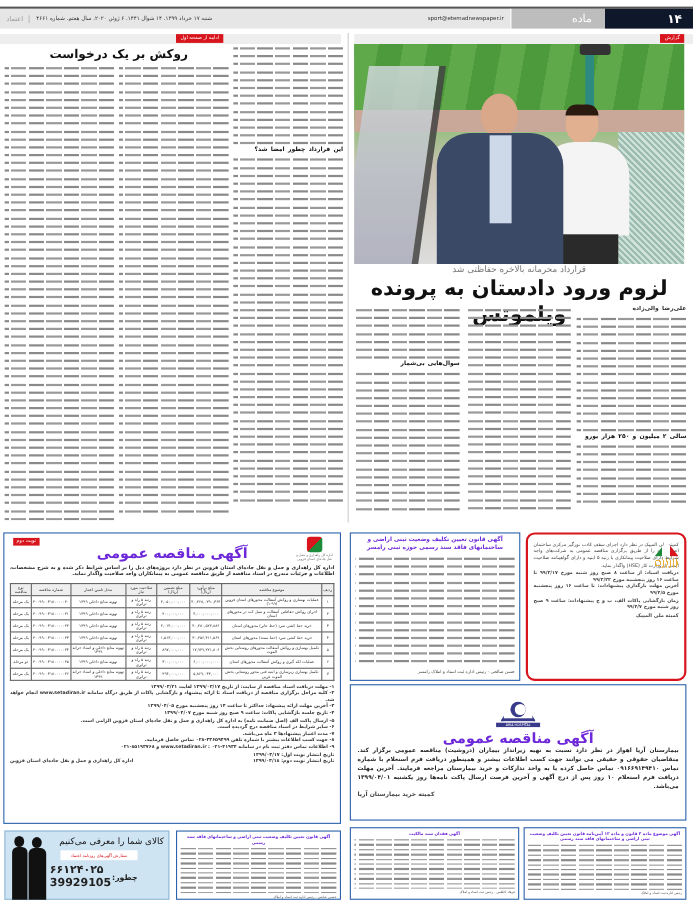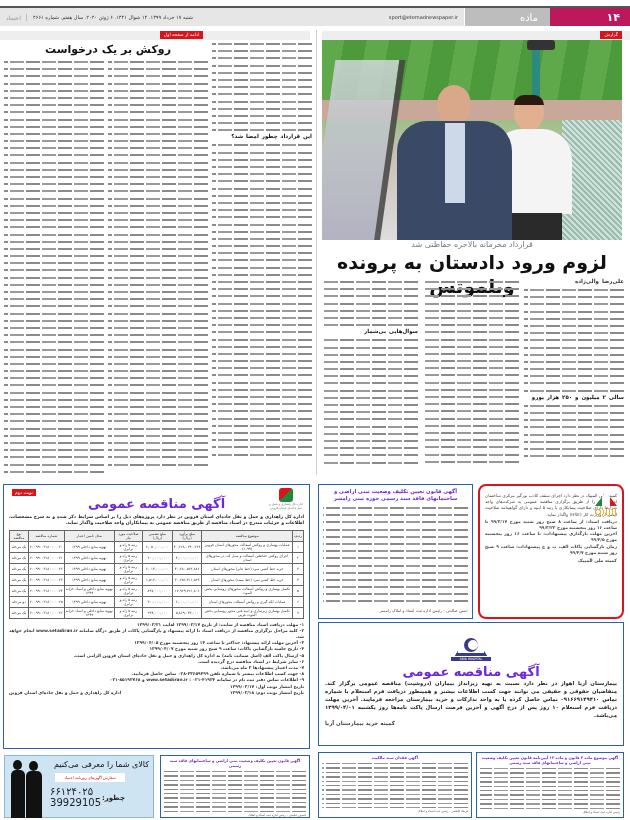--- a/index.html
+++ b/index.html
@@ -1,20 +1,20 @@
 <!DOCTYPE html>
 <html><head>
 <meta charset="utf-8">
 <style>
 *{box-sizing:border-box;margin:0;padding:0}
 body{width:630px;height:820px;background:#fff;font-family:"DejaVu Sans",sans-serif;overflow:hidden;position:relative;direction:rtl}
 .header{position:absolute;top:6px;left:0;width:630px;height:20px;border-top:2px solid #555;display:flex;direction:ltr}
 .h-meta{flex:0 0 340px;background:#e6e6e6;font-size:5px;color:#333;display:flex;align-items:center;padding:0 6px;gap:6px}
 .sec-title{flex:0 0 85px;background:#bdbdbd;color:#fff;font-size:10px;display:flex;align-items:center;justify-content:flex-end;padding-right:12px}
-.page-num{flex:1;background:#be185d;color:#fff;font-size:11px;font-weight:bold;display:flex;align-items:center;justify-content:flex-end;padding-right:10px}
+.page-num{flex:1;background:#0f172a;color:#fff;font-size:11px;font-weight:bold;display:flex;align-items:center;justify-content:flex-end;padding-right:10px}
 .email-cell{flex:0 0 125px;background:#e6e6e6;font-size:5px;color:#333;display:flex;align-items:center;justify-content:flex-end;padding-right:6px;border-right:1px solid #fff}
 .logo-mini{font-size:6px;color:#999;border-right:1px solid #bbb;padding-right:5px}
 .subbar{position:absolute;top:31px;height:9px;background:#eee}
 .tag{position:absolute;top:31px;height:8px;background:#d8141c;color:#fff;font-size:4.5px;padding:0 4px;line-height:8px}
 .col-text{position:absolute;font-size:4.3px;line-height:7.2px;color:#555;text-align:justify;overflow:hidden;word-spacing:1px}
 .col-text .ln{display:block;height:7.2px;background:repeating-linear-gradient(to left,#8a8a8a 0 14px,transparent 14px 16px,#9a9a9a 16px 30px,transparent 30px 32px);background-size:100% 2px;background-repeat:no-repeat;background-position:0 3px}
 .col-text .sub{font-weight:bold;color:#111;font-size:5.5px;height:8px;display:block}
 .h-art{position:absolute;font-weight:bold;color:#111;text-align:center}
 .photo{position:absolute;left:322px;top:40px;width:300px;height:200px;overflow:hidden;background:linear-gradient(#3d8a3a,#7fbf6a 30%,#c7c0b0 55%,#ddd 100%)}
 .photo .field{position:absolute;left:0;top:0;width:100%;height:70px;background:repeating-linear-gradient(100deg,#5fa94a 0 22px,#4c9a3c 22px 44px)}
@@ -503,21 +503,21 @@
 
 <div class="bluebox" style="left:4px;top:755px;width:150px;height:63px">
   <div style="position:absolute;left:6px;top:4px;width:36px;height:58px">
     <div style="position:absolute;left:2px;top:0;width:9px;height:10px;border-radius:50%;background:#111"></div>
     <div style="position:absolute;left:0;top:10px;width:14px;height:48px;background:#111;border-radius:5px 5px 0 0"></div>
     <div style="position:absolute;left:18px;top:1px;width:9px;height:10px;border-radius:50%;background:#111"></div>
     <div style="position:absolute;left:15px;top:11px;width:16px;height:47px;background:#111;border-radius:5px 5px 0 0"></div>
   </div>
   <div style="position:absolute;right:4px;top:4px;font-size:8px;font-weight:normal;color:#111">کالای شما را معرفی می‌کنیم</div>
   <div style="position:absolute;right:28px;top:17px;width:70px;background:#fff;color:#d8141c;font-size:3.8px;text-align:center;padding:2px">سفارش آگهی‌های روزنامه اعتماد</div>
-  <div style="position:absolute;right:52px;top:30px;font-size:10px;font-weight:normal;color:#222;line-height:11px;direction:ltr;text-align:left">
+  <div style="position:absolute;right:52px;top:30px;font-size:10px;font-weight:bold;color:#222;line-height:11px;direction:ltr;text-align:left">
     <div>۶۶۱۲۴۰۲۵</div>
     <div>39929105</div>
   </div>
   <div style="position:absolute;right:28px;top:38px;font-size:7px;font-weight:bold;color:#222">چطور:</div>
 </div>
 
 <div class="ad" style="left:160px;top:755px;width:150px;height:63px;padding:2px 3px">
   <div class="ad-title" style="font-size:3.8px">آگهی قانون تعیین تکلیف وضعیت ثبتی اراضی و ساختمانهای فاقد سند رسمی</div>
   <div class="col-text" style="position:relative;width:100%;height:44px;font-size:3px;line-height:4.4px">
     <span class="ln" style="height:4.4px"></span>

